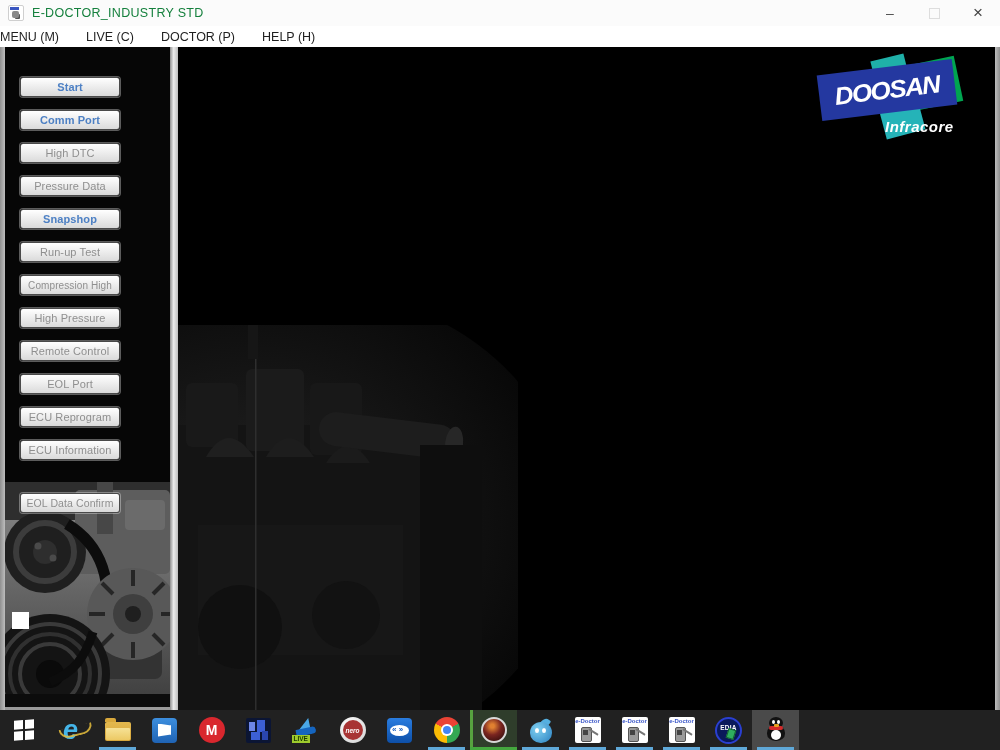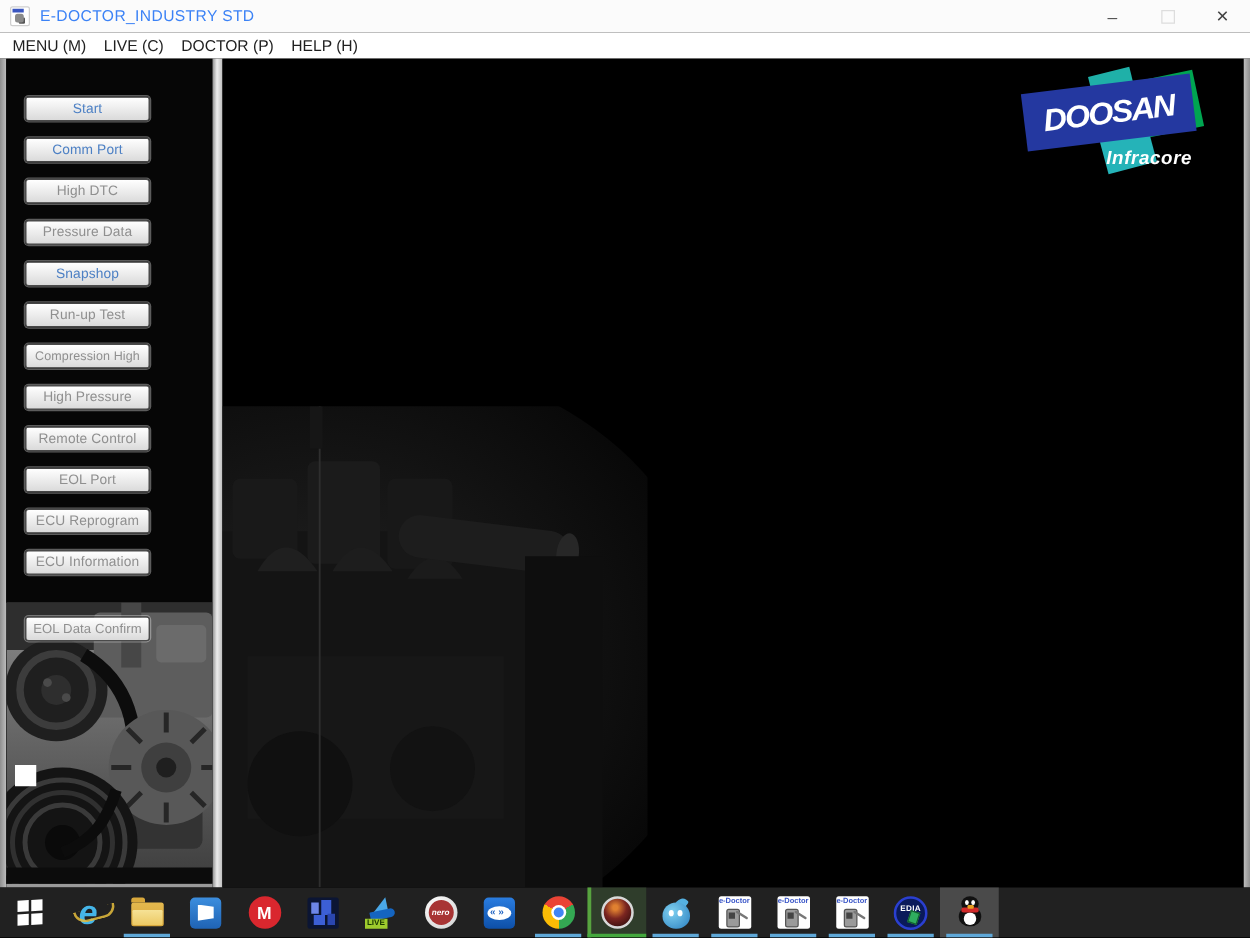--- a/index.html
+++ b/index.html
@@ -7,37 +7,37 @@
     width:1000px;height:750px;position:relative;overflow:hidden;
     background:#000;font-family:"Liberation Sans",sans-serif;
     -webkit-font-smoothing:antialiased;
   }
   
   .window{position:absolute;left:0;top:0;right:0;bottom:40px;background:#000;}
   .titlebar{height:26px;background:#fbfbfb;display:flex;align-items:center;padding:0 0 0 8px;}
   .app-icon{width:14px;height:14px;background:#fff;border:1px solid #cfcfcf;border-radius:2px;position:relative;flex:0 0 auto;}
   .app-icon::before{content:"";position:absolute;left:1px;top:1px;width:9px;height:3px;background:#3a56c0;}
   .app-icon::after{content:"";position:absolute;left:3px;top:5px;width:7px;height:7px;background:#8a8a8a;border-radius:2px;box-shadow:2px 2px 0 -1px #555;}
-  .title-text{color:#3b82f6;font-size:12.5px;margin-left:8px;letter-spacing:.3px;}
+  .title-text{color:#15803d;font-size:12.5px;margin-left:8px;letter-spacing:.3px;}
   .win-controls{margin-left:auto;display:flex;align-items:center;height:100%;}
   .wc{width:44px;height:100%;display:flex;align-items:center;justify-content:center;font-size:14px;color:#555;}
   .wc.maximize span{display:block;width:9px;height:9px;border:1px solid #ddd;}
   .wc.close{font-size:17px;color:#444;}
-  .menubar{height:21px;background:#fff;display:flex;align-items:center;padding-left:10px;gap:14px;}
+  .menubar{height:21px;background:#fff;display:flex;align-items:center;gap:27px;}
   .menu-item{font-size:12.5px;color:#1f1f1f;}
   
   .content{position:absolute;top:47px;bottom:0;left:0;right:0;background:#000;}
   .edge-left{position:absolute;left:0;top:0;bottom:0;width:5px;background:linear-gradient(90deg,#8f8f8f,#bdbdbd);}
   .edge-right{position:absolute;right:0;top:0;bottom:0;width:5px;background:linear-gradient(90deg,#bdbdbd,#8f8f8f);}
   .sidebar{position:absolute;left:5px;top:0;bottom:0;width:165px;background:#060606;overflow:hidden;border-bottom:3px solid #9a9a9a;box-sizing:border-box;}
   .btn-col{position:absolute;top:30px;left:15px;width:100px;display:flex;flex-direction:column;gap:13px;z-index:3;}
   .sbtn{height:20px;box-sizing:border-box;background:linear-gradient(#ffffff,#dadada);border:1px solid #4a4a4a;border-radius:3px;
         display:flex;align-items:center;justify-content:center;font-size:11px;letter-spacing:.1px;
         box-shadow:0 0 0 1px rgba(255,255,255,.35);white-space:nowrap;cursor:default;}
-  .sbtn.blue{color:#4d80c4;}
+  .sbtn.blue{color:#4d80c4;font-weight:bold;}
   .sbtn.gray{color:#8f8f8f;}
   .engine-side{position:absolute;left:0;bottom:0;width:165px;height:225px;z-index:1;}
   .artifact-square{position:absolute;left:7px;top:565px;width:17px;height:17px;background:#ffffff;z-index:4;}
   .divider{position:absolute;left:170px;top:0;bottom:0;width:8px;background:linear-gradient(90deg,#8f8f8f,#ececec 45%,#bdbdbd);}
   .main{position:absolute;left:178px;right:5px;top:0;bottom:0;background:#000;overflow:hidden;}
   .engine-main{position:absolute;left:0;bottom:0;width:340px;height:385px;}
   
   .doosan{position:absolute;top:8px;right:16px;width:160px;height:88px;}
   .sq{position:absolute;}
   .sq.teal-top{left:55px;top:2px;width:34px;height:34px;background:#1fb0a8;transform:rotate(-14deg);}

